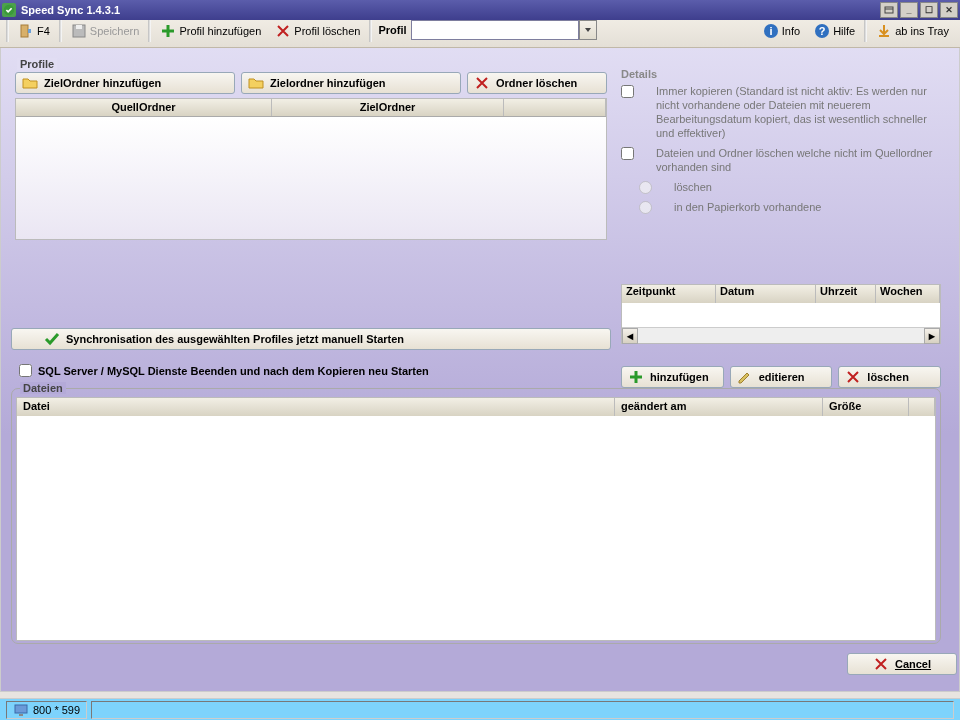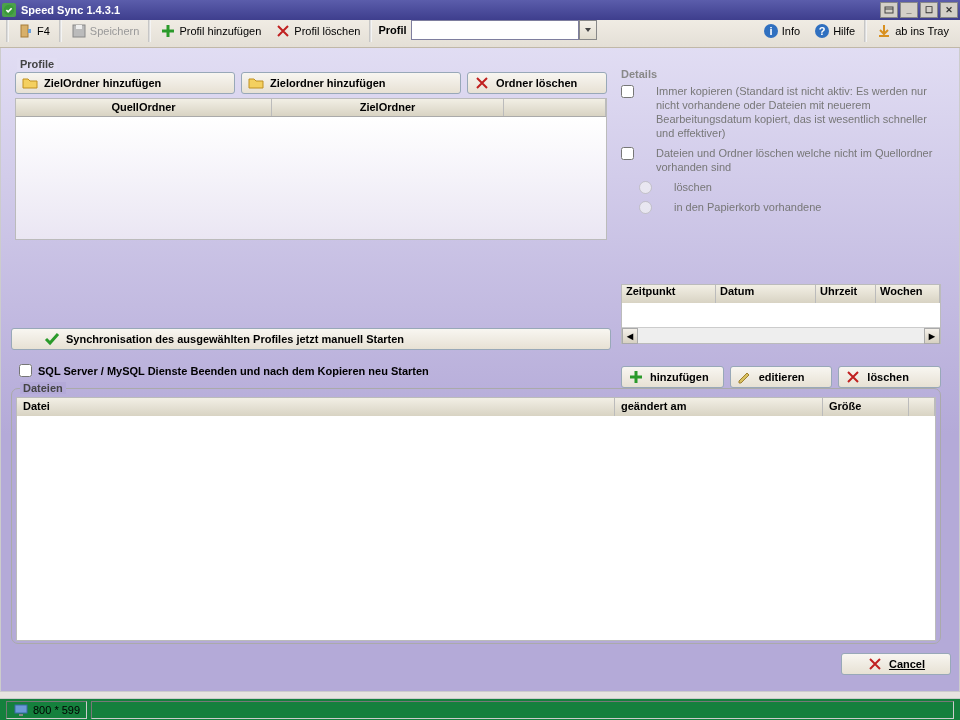--- a/index.html
+++ b/index.html
@@ -59,23 +59,23 @@
 
 .sql-row { position: absolute; left: 18px; top: 316px; display: flex; align-items: center; gap: 6px; font-weight: bold; }
 
 .files-frame { position: absolute; left: 10px; top: 340px; width: 930px; height: 256px; border: 1px solid #aaa; border-radius: 7px; }
 .files-label { font-weight: bold; color: #444; position: relative; top: -7px; left: 8px; background: #b4aad8; display: inline; padding: 0 3px; }
 .files-table { margin: -4px 4px 0; background: #fff; border: 1px solid #bbb; height: 244px; }
 .files-head { display: flex; background: linear-gradient(#f2efe5, #d8d3c3); height: 18px; }
 .files-head > div { padding: 2px 6px; border-right: 1px solid #bbb; font-weight: bold; }
 .files-body { background: #fff; height: 224px; }
 
-.cancel-row { position: absolute; left: 0; right: 0; top: 602px; height: 28px; padding: 3px 8px; display: flex; justify-content: flex-end; text-decoration: underline; }
-
-.statusbar { position: absolute; bottom: 0; left: 0; right: 0; height: 22px; background: #15803d; border-top: 1px solid #ccc; display: flex; align-items: center; padding: 0 6px; gap: 4px; }
+.cancel-row { position: absolute; left: 0; right: 0; top: 602px; height: 28px; padding: 3px 2px; display: flex; justify-content: flex-end; text-decoration: underline; }
+
+.statusbar { position: absolute; bottom: 0; left: 0; right: 0; height: 22px; background: #7dd3fc; border-top: 1px solid #ccc; display: flex; align-items: center; padding: 0 6px; gap: 4px; }
 .status-box { border: 1px inset #ccc; padding: 2px 6px; height: 18px; display: flex; align-items: center; gap: 4px; }
 .status-fill { flex: 1; border: 1px inset #ccc; height: 18px; }
 </style>
 </head>
 <body>
 
 <div class="titlebar">
   <span class="titlebar-icon">
       <svg viewBox="0 0 16 16">
         <circle cx="8" cy="8" r="6" fill="#3a9a3a"></circle>

